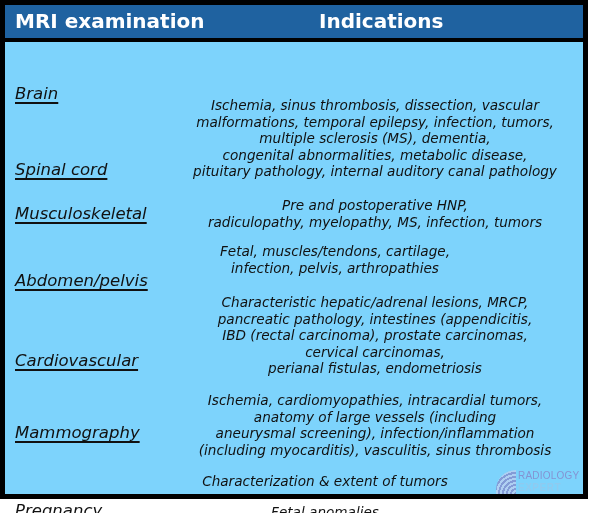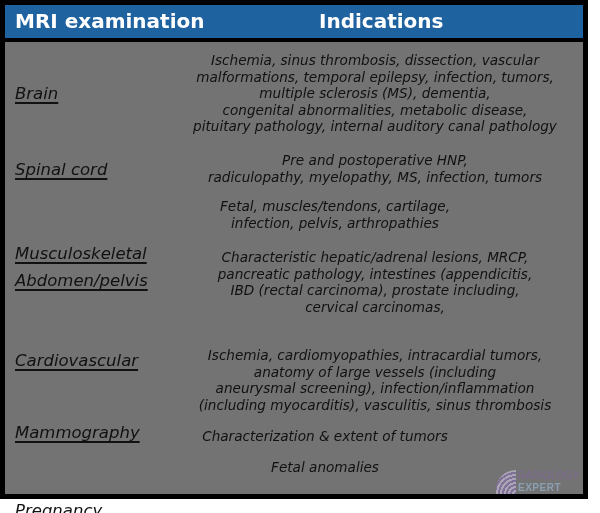--- a/index.html
+++ b/index.html
@@ -3,38 +3,38 @@
   <meta charset="utf-8">
   <style>
     html, body { margin: 0; padding: 0; background: #ffffff; }
     body { width: 600px; height: 513px; position: relative; overflow: hidden;
            font-family: "DejaVu Sans", "Liberation Sans", sans-serif; }
     .frame {
       position: absolute; left: 0; top: 0; width: 588px; height: 499px;
       background: #000; box-sizing: border-box; padding: 5px;
     }
     .inner {
-      position: relative; width: 100%; height: 100%; background: #737373;
+      position: relative; width: 100%; height: 100%; background: #7dd3fc;
     }
     .header {
       position: absolute; left: 0; top: 0; width: 100%; height: 33px;
       background: #1f62a0; color: #ffffff; font-weight: bold; font-size: 20px;
       border-bottom: 4px solid #000;
     }
     .header .col1 { position: absolute; left: 10px; top: 4px; }
     .header .col2 { position: absolute; left: 314px; top: 4px; }
     .row { position: absolute; left: 0; width: 100%; }
     .exam {
       position: absolute; left: 10px; font-style: italic; font-size: 16.5px;
       color: #111; text-decoration: underline; text-underline-offset: 3px;
       text-decoration-thickness: 1.5px;
     }
     .ind {
       position: absolute; left: 160px; width: 420px; text-align: center;
-      font-style: italic; font-size: 13.6px; color: #111; line-height: 16.5px;
+      font-style: italic; font-size: 13.6px; color: #111; line-height: 16.5px; margin-top: 45px;
     }
     .ind div { white-space: nowrap; }
     .logo {
       position: absolute; left: 496px; top: 468px; width: 82px; height: 30px;
       opacity: 0.55;
     }
     .logo .arc {
       position: absolute; left: 0; top: 2px; width: 20px; height: 24px;
       border-top-left-radius: 20px; background:
         repeating-radial-gradient(circle at 100% 100%, #8a6fb8 0 2px, #d9cdea 2px 4px);
@@ -68,34 +68,35 @@
 
     <div class="row">
       <span class="exam" style="top:155px;">Spinal cord</span>
       <div class="ind" style="top:147px;">
         <div>Pre and postoperative HNP,</div>
         <div>radiculopathy, myelopathy, MS, infection, tumors</div>
       </div>
     </div>
 
     <div class="row">
-      <span class="exam" style="top:199px;margin-top:40px;">Musculoskeletal</span>
+      <span class="exam" style="top:199px;">Musculoskeletal</span>
       <div class="ind" style="top:193px; left:120px;">
         <div>Fetal, muscles/tendons, cartilage,</div>
         <div>infection, pelvis, arthropathies</div>
       </div>
     </div>
 
     <div class="row">
       <span class="exam" style="top:266px;">Abdomen/pelvis</span>
       <div class="ind" style="top:244px;text-align:center;">
         <div>Characteristic hepatic/adrenal lesions, MRCP,</div>
         <div>pancreatic pathology, intestines (appendicitis,</div>
-        <div>IBD (rectal carcinoma), prostate including,</div>
+        <div>IBD (rectal carcinoma), prostate carcinomas,</div>
         <div>cervical carcinomas,</div>
+        <div>perianal fistulas, endometriosis</div>
       </div>
     </div>
 
     <div class="row">
       <span class="exam" style="top:346px;">Cardiovascular</span>
       <div class="ind" style="top:342px;">
         <div>Ischemia, cardiomyopathies, intracardial tumors,</div>
         <div>anatomy of large vessels (including</div>
         <div>aneurysmal screening), infection/inflammation</div>
         <div>(including myocarditis), vasculitis, sinus thrombosis</div>

